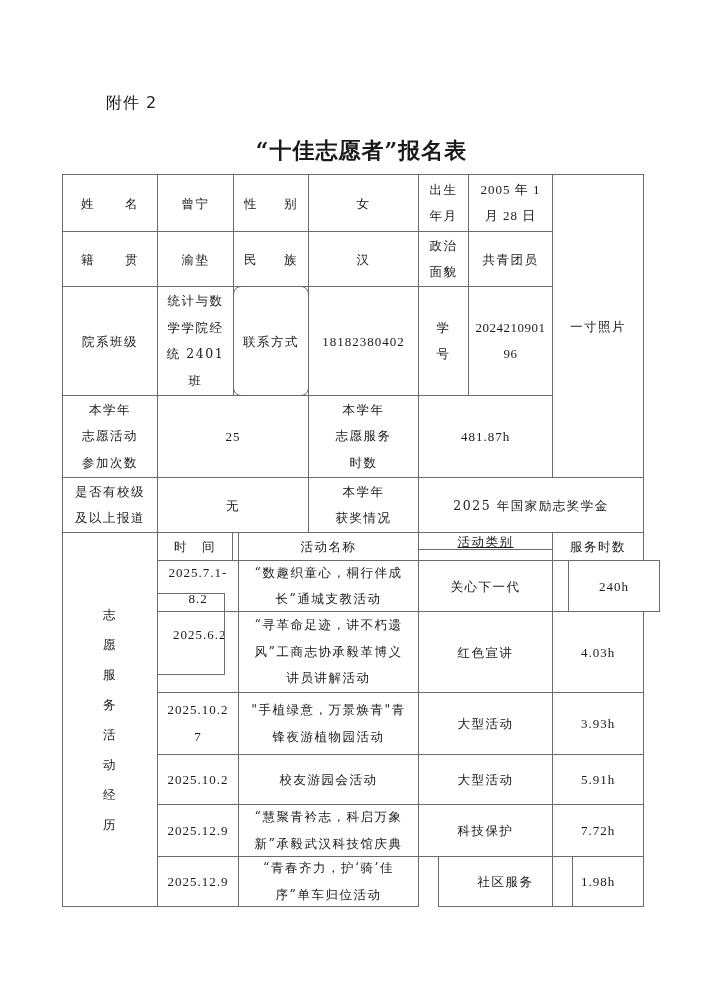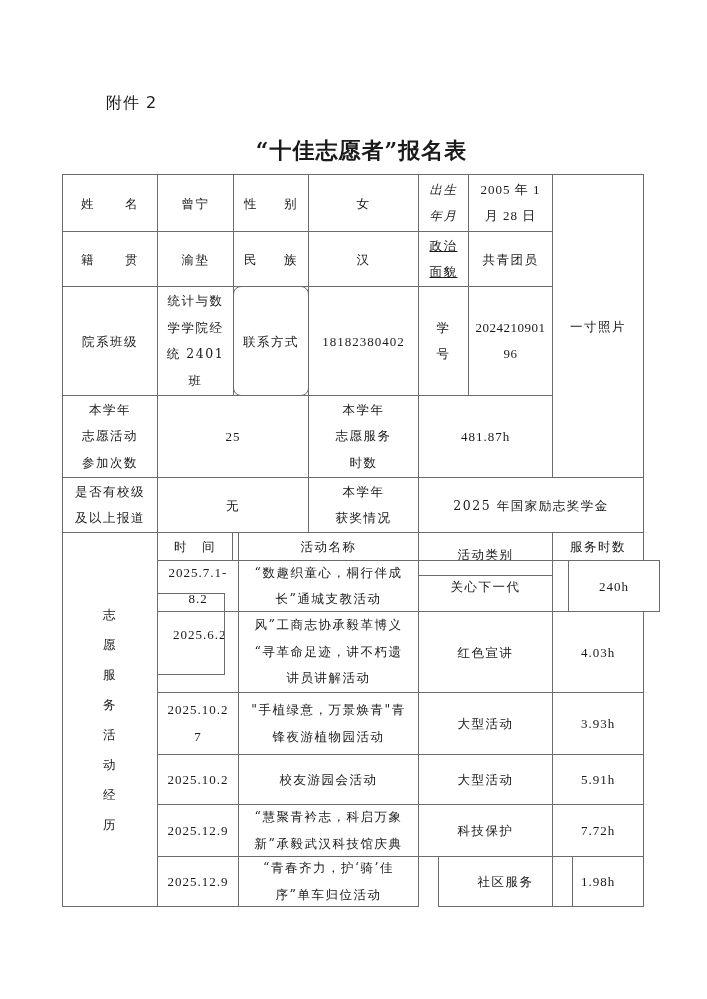--- a/index.html
+++ b/index.html
@@ -26,41 +26,41 @@
 <div class="cell spread" style="left:62px;top:174px;width:96px;height:58px;">
   <span>姓</span>
   <span>名</span>
 </div>
 <div class="cell" style="left:157px;top:174px;width:77px;height:58px;">曾宁</div>
 <div class="cell spread" style="left:233px;top:174px;width:76px;height:58px;padding:0 10px;">
   <span>性</span>
   <span>别</span>
 </div>
 <div class="cell" style="left:308px;top:174px;width:111px;height:58px;">女</div>
-<div class="cell vert" style="left:418px;top:174px;width:51px;height:58px;font-style:italic;">
+<div class="cell vert" style="left:418px;top:174px;width:51px;height:58px;">
   <span>出生</span>
   <span>年月</span>
 </div>
 <div class="cell vert num" style="left:468px;top:174px;width:85px;height:58px;">
   <span>2005 年 1</span>
   <span>月 28 日</span>
 </div>
 <div class="cell" style="left:552px;top:174px;width:92px;height:304px;">一寸照片</div>
 
 <div class="cell spread" style="left:62px;top:231px;width:96px;height:56px;">
   <span>籍</span>
   <span>贯</span>
 </div>
 <div class="cell" style="left:157px;top:231px;width:77px;height:56px;">渝垫</div>
 <div class="cell spread" style="left:233px;top:231px;width:76px;height:56px;padding:0 10px;">
   <span>民</span>
   <span>族</span>
 </div>
 <div class="cell" style="left:308px;top:231px;width:111px;height:56px;">汉</div>
-<div class="cell vert" style="left:418px;top:231px;width:51px;height:56px;text-decoration:underline;">
+<div class="cell vert" style="left:418px;top:231px;width:51px;height:56px;">
   <span>政治</span>
   <span>面貌</span>
 </div>
 <div class="cell" style="left:468px;top:231px;width:85px;height:56px;">共青团员</div>
 
 <div class="cell" style="left:62px;top:286px;width:96px;height:110px;">院系班级</div>
 <div class="cell vert" style="left:157px;top:286px;width:77px;height:110px;">
   <span>统计与数</span>
   <span>学学院经</span>
   <span>统 2401</span>
@@ -107,38 +107,38 @@
   <span>服</span>
   <span>务</span>
   <span>活</span>
   <span>动</span>
   <span>经</span>
   <span>历</span>
 </div>
 
 <div class="cell" style="left:157px;top:532px;width:76px;height:29px;">时　间</div>
 <div class="cell" style="left:238px;top:532px;width:181px;height:29px;">活动名称</div>
-<div class="cell" style="left:418px;top:532px;width:135px;height:44px;text-decoration:underline;">活动类别</div>
+<div class="cell" style="left:418px;top:532px;width:135px;height:18px;text-decoration:underline;">活动类别</div>
 <div class="cell" style="left:552px;top:532px;width:92px;height:29px;">服务时数</div>
 
 <div class="cell vert num" style="left:157px;top:560px;width:82px;height:52px;">
   <span>2025.7.1-</span>
   <span>8.2</span>
 </div>
 <div class="cell vert" style="left:238px;top:560px;width:181px;height:52px;">
   <span>“数趣织童心，桐行伴成</span>
   <span>长”通城支教活动</span>
 </div>
 <div class="cell" style="left:418px;top:560px;width:135px;height:52px;">关心下一代</div>
 <div class="cell num" style="left:552px;top:560px;width:92px;height:52px;margin-left:16px;">240h</div>
 
 <div class="cell num" style="left:157px;top:593px;width:68px;height:82px;padding-left:28px;">2025.6.22</div>
 <div class="cell vert" style="left:238px;top:611px;width:181px;height:82px;">
+  <span>“寻革命足迹，讲不朽遗</span>
   <span>风”工商志协承毅革博义</span>
-  <span>“寻革命足迹，讲不朽遗</span>
   <span>讲员讲解活动</span>
 </div>
 <div class="cell" style="left:418px;top:611px;width:135px;height:82px;">红色宣讲</div>
 <div class="cell num" style="left:552px;top:611px;width:92px;height:82px;">4.03h</div>
 
 <div class="cell vert num" style="left:157px;top:692px;width:82px;height:63px;">
   <span>2025.10.2</span>
   <span>7</span>
 </div>
 <div class="cell vert" style="left:238px;top:692px;width:181px;height:63px;">

